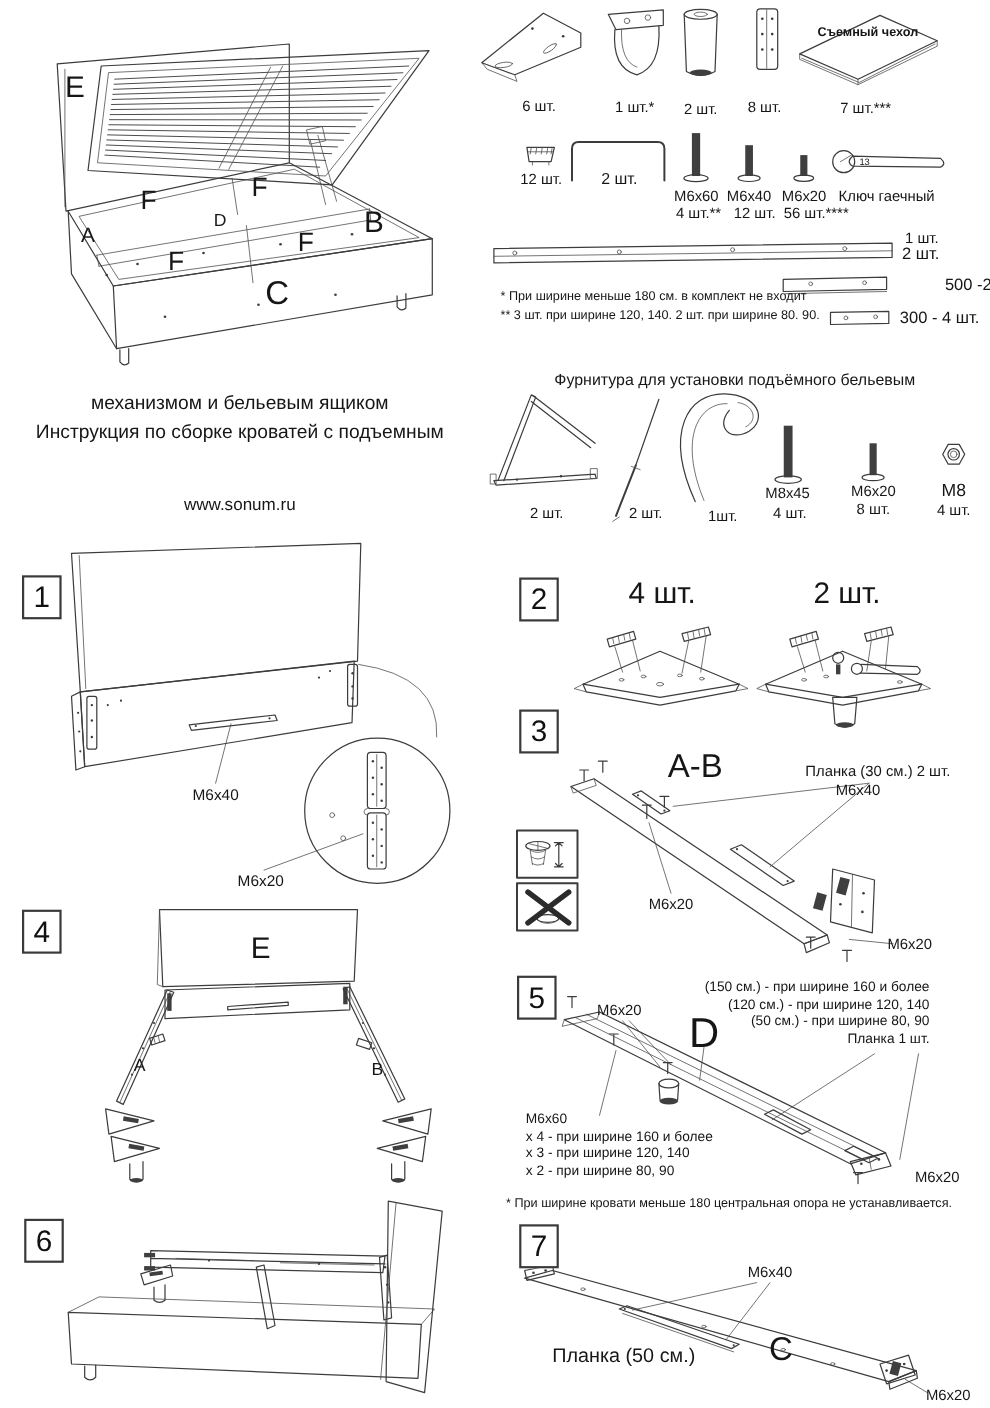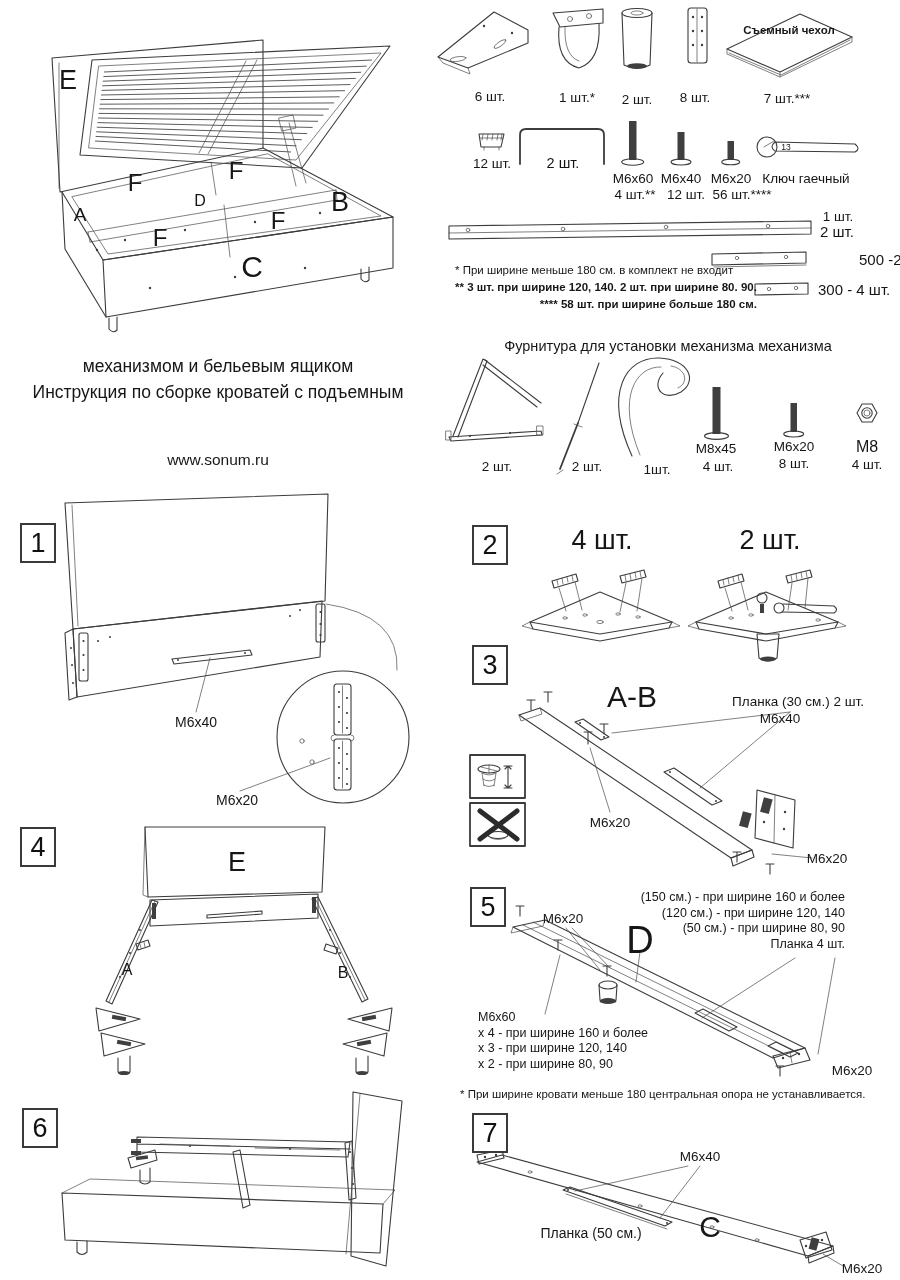--- a/index.html
+++ b/index.html
@@ -11,21 +11,21 @@
   .tk{fill:none;stroke:#3c3c3c;stroke-width:1.8;stroke-linecap:round;stroke-linejoin:round;}
   .xk{fill:none;stroke:#2b2b2b;stroke-width:5;stroke-linecap:round;}
   .dk{fill:#3f3f3f;stroke:none;}
   .dt{fill:#3c3c3c;stroke:none;}
   g[data-slats] line{stroke:#4a4a4a;stroke-width:.9;}
   .lbl{position:absolute;transform:translate(-50%,-50%);white-space:nowrap;color:#161616;}
   .lblL{position:absolute;transform:translate(0,-50%);white-space:nowrap;color:#161616;}
   .num-box{position:absolute;width:32px;height:36px;border:2px solid #3a3a3a;display:flex;align-items:center;justify-content:center;font-size:27px;color:#111;background:#fff;}
   .tblock{position:absolute;color:#161616;}
   .notes div{line-height:17px;}
-  .b600{font-weight:700;text-align:right;}
+  .b600{font-weight:400;}
 </style>
 </head>
 <body>
 
 <div class="page">
 
 <svg class="art" width="900" height="1280" viewBox="0 0 900 1280">
 
   <g>
     <path class="ln" d="M52,58 L263,40 L263,148 L60,192 Z"></path>
@@ -398,24 +398,23 @@
 <span class="lbl" style="left:838px;top:194px;font-size:13.5px;margin-top:22px;">1 шт.</span>
 <span class="lbl" style="left:786px;top:147px;font-size:8.5px;">13</span>
 
 <span class="lblL" style="left:820px;top:231px;font-size:15px;">2 шт.</span>
 <span class="lblL" style="left:818px;top:259px;font-size:15px;margin-left:41px;">500 -2 шт.</span>
 <span class="lblL" style="left:818px;top:289px;font-size:15px;">300 - 4 шт.</span>
 
 <div class="tblock notes" style="left:455px;top:262px;font-size:11.5px;">
   <div>* При ширине меньше 180 см. в комплект не входит</div>
   <div class="b600">** 3 шт. при ширине  120, 140. 2 шт. при ширине 80. 90.</div>
-  <div class="b600">**** 58 шт. при ширине больше 180 см.</div>
 </div>
 
-<span class="lbl" style="left:668px;top:346px;font-size:14.5px;">Фурнитура для установки механизма механизма</span>
+<span class="lbl" style="left:668px;top:346px;font-size:14.5px;">Фурнитура для установки подъёмного бельевым</span>
 <span class="lbl" style="left:497px;top:466px;font-size:13.5px;">2 шт.</span>
 <span class="lbl" style="left:587px;top:466px;font-size:13.5px;">2 шт.</span>
 <span class="lbl" style="left:657px;top:469px;font-size:13.5px;">1шт.</span>
 <span class="lbl" style="left:716px;top:448px;font-size:13.5px;">M8x45</span>
 <span class="lbl" style="left:718px;top:466px;font-size:13.5px;">4 шт.</span>
 <span class="lbl" style="left:794px;top:446px;font-size:13.5px;">M6x20</span>
 <span class="lbl" style="left:794px;top:463px;font-size:13.5px;">8 шт.</span>
 <span class="lbl" style="left:867px;top:447px;font-size:16px;">M8</span>
 <span class="lbl" style="left:867px;top:464px;font-size:13.5px;">4 шт.</span>
 
@@ -456,29 +455,29 @@
 <span class="lbl" style="left:237px;top:862px;font-size:27px;">E</span>
 <span class="lbl" style="left:127px;top:970px;font-size:16px;">A</span>
 <span class="lbl" style="left:343px;top:973px;font-size:16px;">B</span>
 
 <span class="lbl" style="left:563px;top:918px;font-size:13.5px;">M6x20</span>
 <span class="lbl" style="left:640px;top:940px;font-size:38px;">D</span>
 <div class="tblock" style="right:55px;top:890px;text-align:right;font-size:12.5px;line-height:15.5px;">
   <div>(150 см.) - при ширине 160 и более</div>
   <div>(120 см.) - при ширине 120, 140</div>
   <div>(50 см.) - при ширине 80, 90</div>
-  <div>Планка 4 шт.</div>
+  <div>Планка 1 шт.</div>
 </div>
 <div class="tblock" style="left:478px;top:1010px;font-size:12.5px;line-height:15.5px;">
   <div>M6x60</div>
   <div>х 4 - при ширине 160 и более</div>
   <div>х 3 - при ширине 120, 140</div>
   <div>х 2 - при ширине 80, 90</div>
 </div>
 <span class="lbl" style="left:852px;top:1070px;font-size:13.5px;">M6x20</span>
 <div class="tblock" style="left:460px;top:1088px;width:430px;text-align:left;font-size:11.5px;">* При ширине кровати меньше 180 центральная опора не устанавливается.</div>
 
 <span class="lbl" style="left:700px;top:1156px;font-size:13.5px;">M6x40</span>
-<span class="lbl" style="left:591px;top:1233px;font-size:14px;">Планка (50 см.)</span>
+<span class="lbl" style="left:567px;top:1233px;font-size:18px;">Планка (50 см.)</span>
 <span class="lbl" style="left:710px;top:1227px;font-size:30px;">C</span>
 <span class="lbl" style="left:862px;top:1268px;font-size:13.5px;">M6x20</span>
 
 </div>
 
 </body></html>

